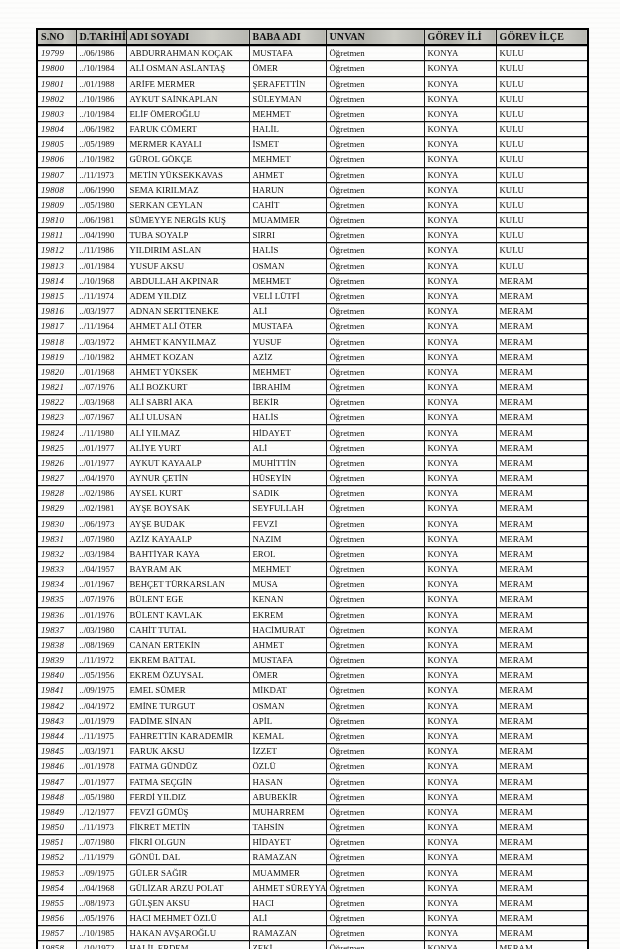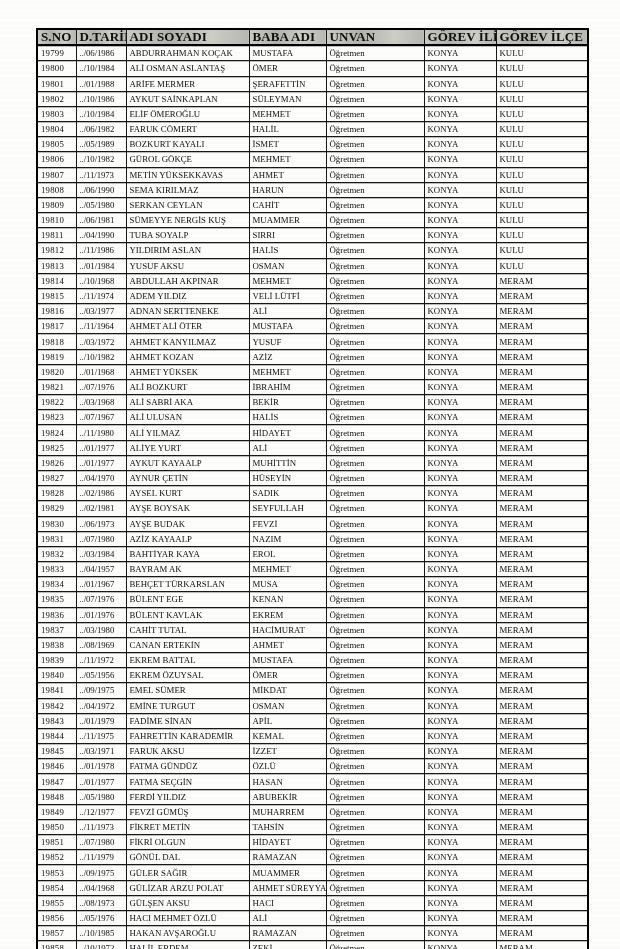--- a/index.html
+++ b/index.html
@@ -40,29 +40,29 @@
     color: #141414;
     text-align: left;
     vertical-align: middle;
   }
   table.doc-table {
     border: 2px solid #000;
   }
   table.doc-table thead th {
     background: linear-gradient(90deg, #c7c7c1 0%, #aeaea8 35%, #c9c9c3 70%, #b4b4ae 100%);
     font-weight: bold;
-    font-size: 13px;
+    font-size: 10px;
     letter-spacing: 0.1px;
     border-bottom: 2px solid #000;
   }
   
   table.doc-table tbody tr td {
     box-shadow: 0 1px 0 rgba(0,0,0,0.25) inset;
   }
-  td.c0 { letter-spacing: 0.2px; }
+  td.c0 { letter-spacing: 0.2px; font-style: italic; }
   td.c1 { font-size: 8.4px; letter-spacing: -0.1px; }
   td.c4 { font-size: 8.6px; }
 </style>
 </head>
 <body>
 
 <div class="page">
   <table class="doc-table">
     <colgroup>
       <col style="width:39px">
@@ -135,21 +135,21 @@
           <td class="c1">../06/1982</td>
           <td class="c2">FARUK CÖMERT</td>
           <td class="c3">HALİL</td>
           <td class="c4">Öğretmen</td>
           <td class="c5">KONYA</td>
           <td class="c6">KULU</td>
         </tr>
         <tr>
           <td class="c0">19805</td>
           <td class="c1">../05/1989</td>
-          <td class="c2">BOZKURT KAYALI</td>
+          <td class="c2">MERMER KAYALI</td>
           <td class="c3">İSMET</td>
           <td class="c4">Öğretmen</td>
           <td class="c5">KONYA</td>
           <td class="c6">KULU</td>
         </tr>
         <tr>
           <td class="c0">19806</td>
           <td class="c1">../10/1982</td>
           <td class="c2">GÜROL GÖKÇE</td>
           <td class="c3">MEHMET</td>

